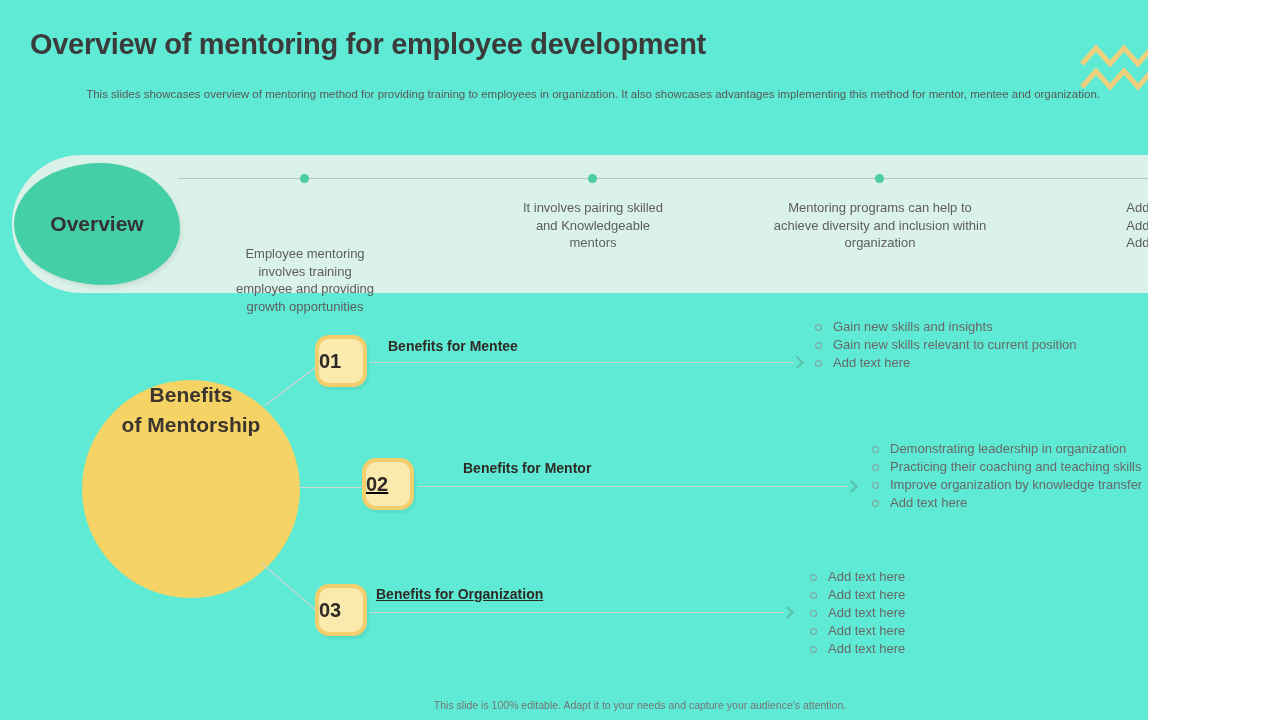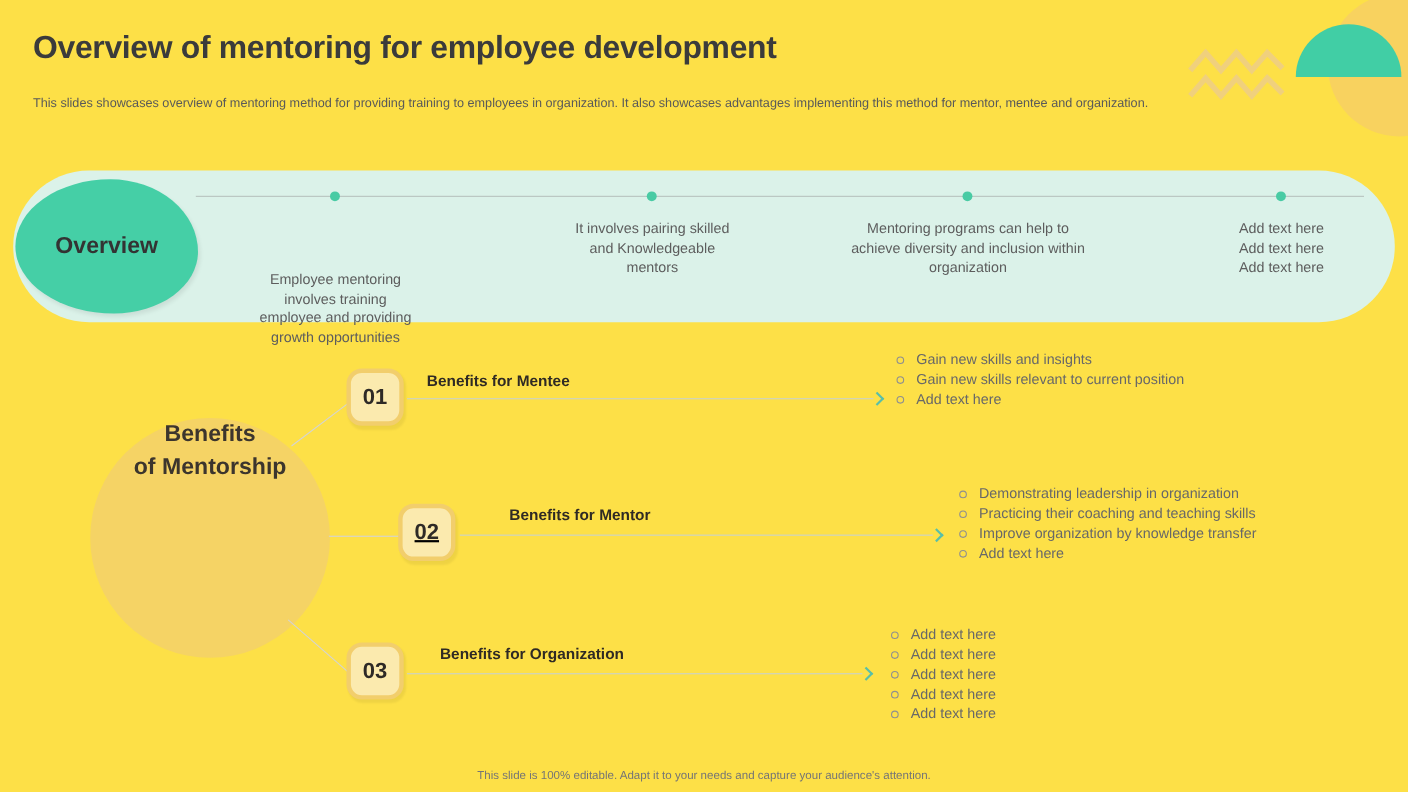--- a/index.html
+++ b/index.html
@@ -1,27 +1,27 @@
 <!DOCTYPE html>
 <html><head>
 <meta charset="utf-8">
 <style>
   html,body{margin:0;padding:0;background:#fff;}
   .slide{
-    position:relative;width:1280px;height:720px;background:#fde047;
+    position:relative;width:1148px;height:720px;background:#5eead4;
     font-family:"Liberation Sans",sans-serif;overflow:hidden;
   }
   
   .title{
     position:absolute;left:30px;top:28px;width:900px;
     font-size:29px;font-weight:700;color:#3b3b3b;letter-spacing:-0.3px;
   }
   .subtitle{
     position:absolute;left:30px;top:88px;width:1070px;
-    font-size:11.5px;color:#595959;
+    font-size:11.5px;color:#595959;text-align:right;
   }
   
   .zigzag{position:absolute;left:1080px;top:44px;}
   .deco-circle{
     position:absolute;left:1207px;top:-6px;width:130px;height:130px;
     border-radius:50%;background:#F8D25F;
   }
   .deco-semicircle{
     position:absolute;left:1178px;top:22px;width:96px;height:48px;
     border-radius:96px 96px 0 0;background:#41CEA5;
@@ -68,33 +68,33 @@
   .connector{
     position:absolute;height:1px;background:#d4d4d4;transform-origin:left center;
   }
   .conn1{left:265px;top:405px;width:64px;transform:rotate(-37deg);}
   .conn2{left:299px;top:487px;width:64px;}
   .conn3{left:262px;top:563px;width:72px;transform:rotate(41deg);}
   
   .num-box{
     position:absolute;width:44px;height:44px;
     background:#FBEAAE;border:4px solid #F2CE6C;border-radius:14px;
-    display:flex;align-items:center;justify-content:center;
+    display:flex;align-items:center;
     box-shadow:2px 3px 2px rgba(0,0,0,0.06);
   }
   .num-box span{font-size:20px;font-weight:700;color:#2e2a26;}
   .box1{left:315px;top:335px;}
   .box2{left:362px;top:458px;text-decoration:underline;}
   .box3{left:315px;top:584px;}
   .section-title{
     position:absolute;font-size:14px;font-weight:700;color:#2f2a24;
   }
   .st1{left:388px;top:338px;}
   .st2{left:463px;top:460px;}
-  .st3{left:400px;top:586px;}
+  .st3{left:376px;top:586px;text-decoration:underline;}
   .arrow-line{position:absolute;height:1px;background:#c9d3cc;}
   .al1{left:370px;top:362px;width:424px;}
   .al2{left:418px;top:486px;width:430px;}
   .al3{left:370px;top:612px;width:414px;}
   .arrow-head{
     position:absolute;width:7px;height:7px;
     border-top:2px solid #58BFA9;border-right:2px solid #58BFA9;
     transform:rotate(45deg);
   }
   .ah1{left:793px;top:358px;}

